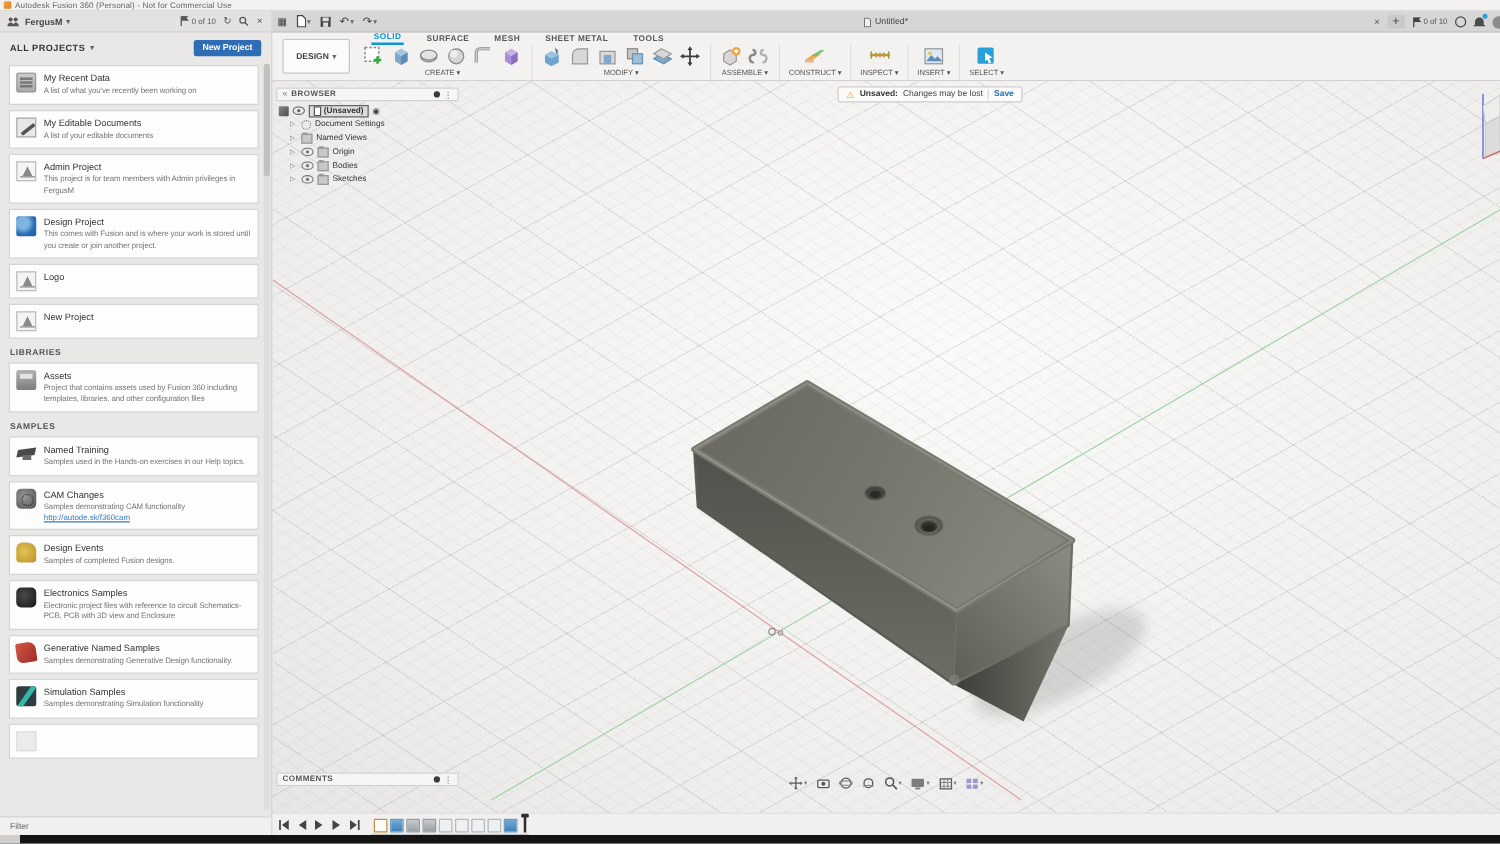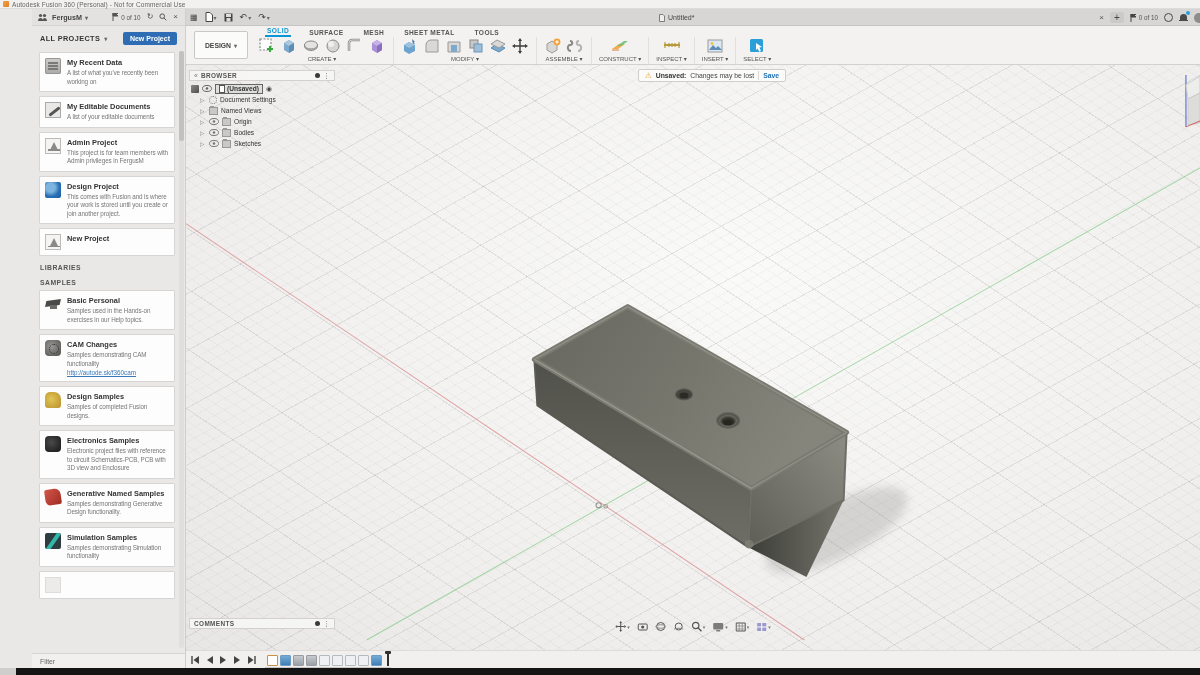--- a/index.html
+++ b/index.html
@@ -10,43 +10,43 @@
   
   .titlebar { height:9px; background:#f2f1f0; border-bottom:1px solid #dddcdb;
     display:flex; align-items:center; gap:3px; padding-left:3px; }
   .fusion-logo { width:6px; height:6px; background:linear-gradient(135deg,#f6a33b,#e07c2e); border-radius:1px; }
   .titlebar .ttext { font-size:6.5px; color:#666; letter-spacing:.1px; }
 
   
   .main { display:flex; height:659px; }
 
   
-  .datapanel { position:relative; width:154px; background:#e9e8e7; border-right:1px solid #cfcecd;
-    display:flex; flex-direction:column;margin-left:32px; }
+  .datapanel { position:relative; width:218px; background:#e9e8e7; border-right:1px solid #cfcecd;
+    display:flex; flex-direction:column; }
   .dp-head { height:17px; background:#e3e2e1; border-bottom:1px solid #d5d4d3;
     display:flex; align-items:center; padding:0 5px; gap:4px; }
   .dp-user { display:flex; align-items:center; gap:3px; font-size:7.2px; color:#444; font-weight:bold; }
   .caret { font-size:6px; color:#666; }
   .dp-head .spacer { flex:1; }
   .quota { display:flex; align-items:center; gap:2px; font-size:6.3px; color:#555; }
   .flagicon { width:7px; height:8px; }
   .hbtn { font-size:8px; color:#555; line-height:8px; padding:0 2px; cursor:default; }
   .dp-toprow { height:24px; display:flex; align-items:center; padding:0 8px; gap:4px; }
   .dp-allprojects { font-size:7.3px; font-weight:bold; color:#333; letter-spacing:.4px; display:flex; gap:4px; align-items:center; }
   .dp-toprow .spacer { flex:1; }
   .btn-new-project { background:#2e6db4; color:#fff; font-size:7px; font-weight:bold;
     padding:3px 7px; border-radius:2px; border:none; }
   .dp-scroll { flex:1; overflow:hidden; padding:2px 10px 2px 7px; display:flex; flex-direction:column; gap:4px; }
   .dp-scrollbar { position:absolute; right:1px; top:42px; bottom:20px; width:5px; background:#e0dfde; border-radius:2px; }
   .dp-thumb { position:absolute; top:0; width:5px; height:90px; background:#c2c1c0; border-radius:2px; }
   .sec-label { font-size:6.8px; font-weight:bold; color:#555; letter-spacing:.5px; padding:4px 0 0 1px; }
   .card { background:#fdfdfd; border:1px solid #d6d5d4; border-radius:1px; display:flex;
     padding:5px 4px 5px 5px; gap:6px; min-height:28px; }
   .cicon { width:16px; height:16px; flex:0 0 16px; position:relative; }
-  .cname { font-size:7.4px; font-weight:bold; color:#333; margin-bottom:2px; }
+  .cname { font-size:7.4px; font-weight:normal; color:#333; margin-bottom:2px; }
   .cdesc { font-size:6.3px; color:#777; line-height:1.35; letter-spacing:-0.1px; }
   .clink { font-size:6.3px; color:#3a79b8; text-decoration:underline; display:block; margin-top:1px; }
   .dp-filter { height:15px; background:#f1f0ef; border-top:1px solid #d5d4d3;
     display:flex; align-items:center; padding:0 8px; font-size:6.8px; color:#666; }
 
   
   .ic-recent-data { background:linear-gradient(#cfcecd,#a9a8a7); border-radius:2px; box-shadow:inset 0 0 0 1px #979695; }
   .ic-recent-data::after { content:""; position:absolute; left:3px; top:4px; width:10px; height:1.5px; background:#7a7978; box-shadow:0 3px 0 #7a7978, 0 6px 0 #7a7978; }
   .ic-editable-docs { background:#e9e8e7; border:1px solid #aaa; }
   .ic-editable-docs::after { content:""; position:absolute; left:2px; top:7px; width:13px; height:3px;
@@ -246,48 +246,64 @@
               <span class="cicon ic-fusion-default"></span>
               <div class="ctext">
                 <div class="cname">Design Project</div>
                 <div class="cdesc">This comes with Fusion and is where your work is stored until you create or join another project.</div>
 
               </div>
             </div>
             <div class="card">
               <span class="cicon ic-a-frame"></span>
               <div class="ctext">
+                <div class="cname">Logo</div>
+
+              </div>
+            </div>
+            <div class="card">
+              <span class="cicon ic-a-frame"></span>
+              <div class="ctext">
                 <div class="cname">New Project</div>
 
               </div>
             </div>
         </div>
         <div class="sec-label">LIBRARIES</div>
+        <div style="display:flex;flex-direction:column;gap:4px;">
+          <div class="card">
+              <span class="cicon ic-assets-printer"></span>
+              <div class="ctext">
+                <div class="cname">Assets</div>
+                <div class="cdesc">Project that contains assets used by Fusion 360 including templates, libraries, and other configuration files</div>
+              </div>
+            </div>
+        </div>
         <div class="sec-label">SAMPLES</div>
         <div style="display:flex;flex-direction:column;gap:4px;">
           <div class="card">
               <span class="cicon ic-grad-cap"></span>
               <div class="ctext">
-                <div class="cname">Basic Personal</div>
+                <div class="cname">Named Training</div>
                 <div class="cdesc">Samples used in the Hands-on exercises in our Help topics.</div>
 
               </div>
             </div>
             <div class="card">
               <span class="cicon ic-cam-part"></span>
               <div class="ctext">
                 <div class="cname">CAM Changes</div>
                 <div class="cdesc">Samples demonstrating CAM functionality</div>
                 <a class="clink">http://autode.sk/f360cam</a>
               </div>
             </div>
             <div class="card">
               <span class="cicon ic-design-car"></span>
               <div class="ctext">
-                <div class="cname">Design Samples</div>
+                <div class="cname">Design Events</div>
                 <div class="cdesc">Samples of completed Fusion designs.</div>
 
               </div>
             </div>
             <div class="card">
               <span class="cicon ic-electronics-pcb"></span>
               <div class="ctext">
                 <div class="cname">Electronics Samples</div>
                 <div class="cdesc">Electronic project files with reference to circuit Schematics-PCB, PCB with 3D view and Enclosure</div>
 

